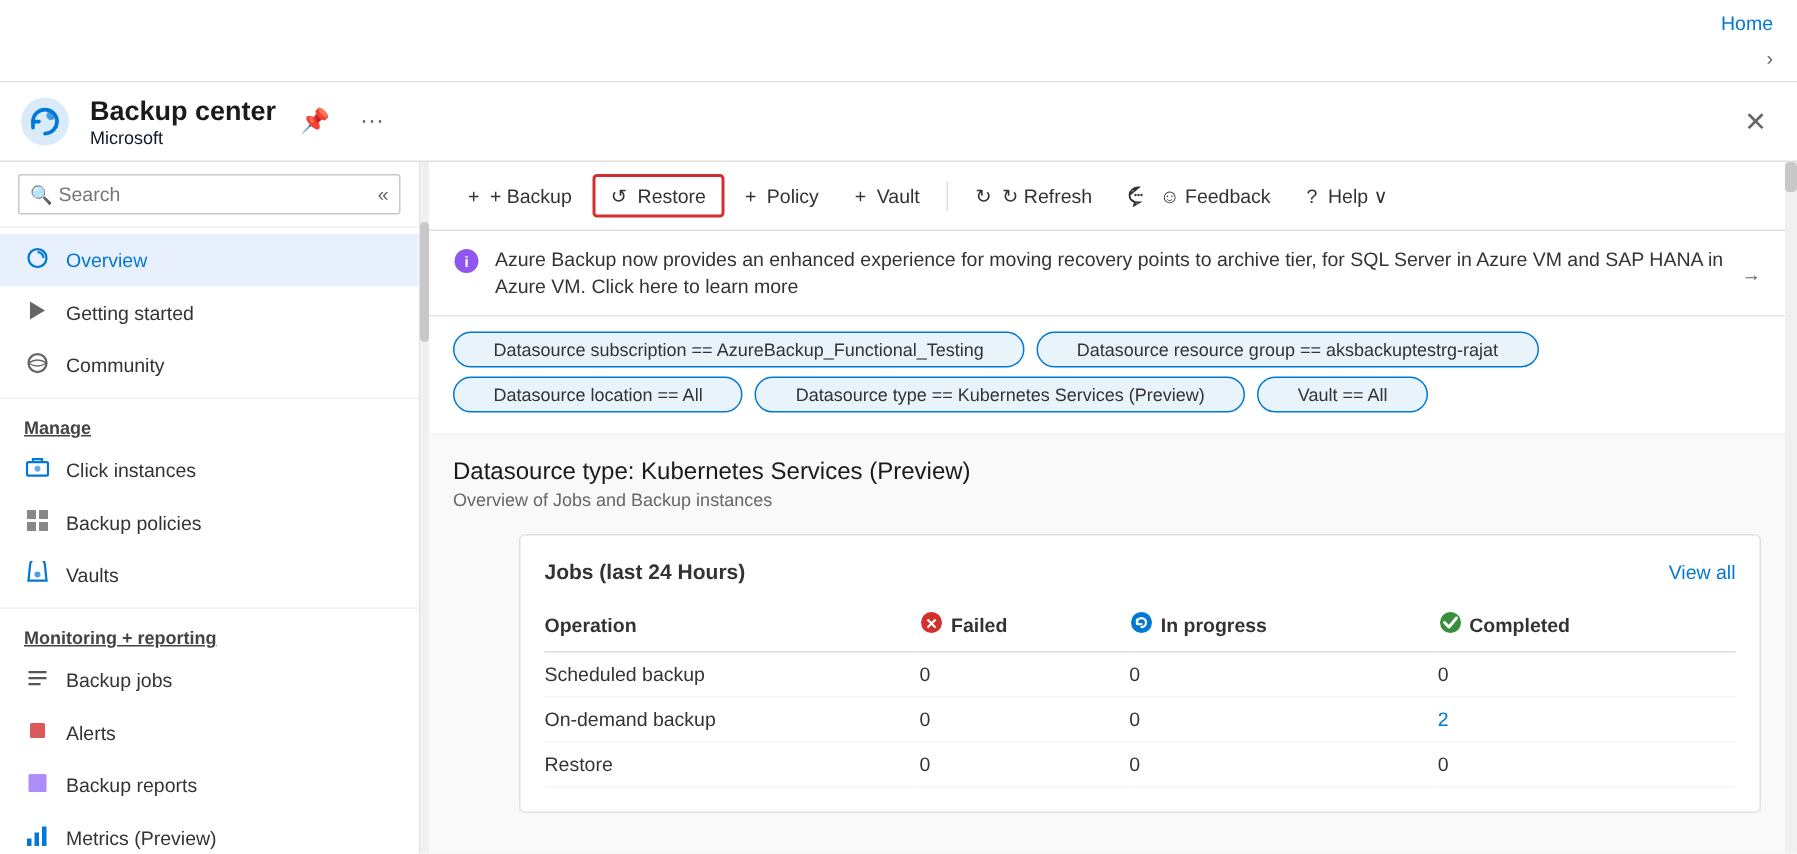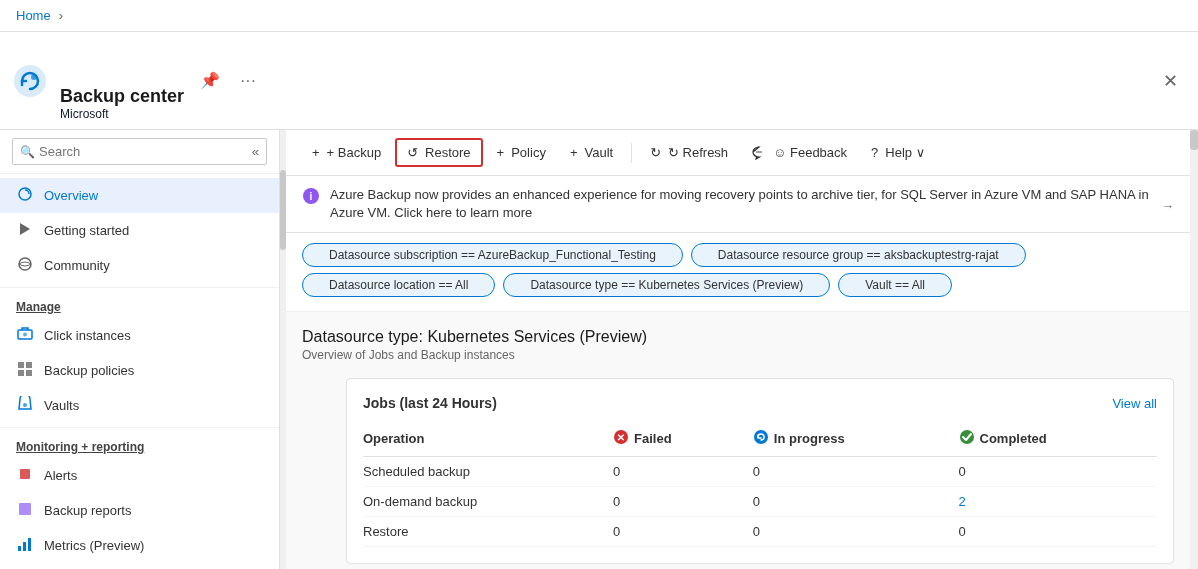--- a/index.html
+++ b/index.html
@@ -1,26 +1,26 @@
 <!DOCTYPE html>
 <html><head>
   <meta charset="utf-8">
   <style>
     * { box-sizing: border-box; margin: 0; padding: 0; }
     body { font-family: 'Segoe UI', Arial, sans-serif; font-size: 13px; background: #f5f5f5; color: #333; width: 1198px; height: 569px; overflow: hidden; display: flex; flex-direction: column; }
 
     
-    .top-bar { background: #fff; border-bottom: 1px solid #e0e0e0; padding: 8px 16px; display: flex; align-items: flex-end; gap: 8px; }
+    .top-bar { background: #fff; border-bottom: 1px solid #e0e0e0; padding: 8px 16px; display: flex; align-items: flex-end; gap: 8px; flex-direction: column; }
 
     
     .app-header { background: #fff; border-bottom: 1px solid #e0e0e0; padding: 8px 16px 8px 12px; display: flex; align-items: center; justify-content: space-between; }
     .app-header-left { display: flex; align-items: center; gap: 12px; }
     .app-icon { width: 36px; height: 36px; }
     .app-title-block { display: flex; flex-direction: column; }
-    .app-title { font-size: 18px; font-weight: 600; color: #1a1a1a; margin-top: 46px; }
+    .app-title { font-size: 18px; font-weight: 600; color: #1a1a1a; }
     .app-subtitle { font-size: 12px; color: #0f172a; }
     .icon-btn { background: none; border: none; cursor: pointer; color: #666; font-size: 16px; padding: 4px; }
 
     
     .main-layout { display: flex; flex: 1; overflow: hidden; }
 
     
     .sidebar { width: 280px; background: #fff; border-right: 1px solid #e0e0e0; display: flex; flex-direction: column; overflow-y: auto; }
     .sidebar-search { padding: 8px 12px; border-bottom: 1px solid #f0f0f0; }
     .sidebar-search input { width: 100%; padding: 5px 8px; border: 1px solid #c8c8c8; border-radius: 2px; font-size: 13px; }
@@ -168,20 +168,30 @@
             <svg width="16" height="16" viewBox="0 0 16 16">
                 <path d="M3 3 A5 5 0 0 1 13 3 L14 13 H2 Z" fill="none" stroke="#0078d4" stroke-width="1.5"></path>
                 <circle cx="8" cy="9" r="2" fill="#0078d4" opacity="0.7"></circle>
               </svg>
           </span>
           <span>Vaults</span>
         </div>
 
         <div class="section-header">Monitoring + reporting</div>
 
+        <div class="nav-item">
+          <span class="nav-icon">
+            <svg width="16" height="16" viewBox="0 0 16 16">
+                <line x1="2" y1="4" x2="14" y2="4" stroke="#555" stroke-width="1.5"></line>
+                <line x1="2" y1="8" x2="14" y2="8" stroke="#555" stroke-width="1.5"></line>
+                <line x1="2" y1="12" x2="10" y2="12" stroke="#555" stroke-width="1.5"></line>
+              </svg>
+          </span>
+          <span>Backup jobs</span>
+        </div>
         <div class="nav-item">
           <span class="nav-icon">
             <svg width="16" height="16" viewBox="0 0 16 16">
                 <rect x="3" y="3" width="10" height="10" fill="#d32f2f" opacity="0.8" rx="1"></rect>
               </svg>
           </span>
           <span>Alerts</span>
         </div>
         <div class="nav-item">
           <span class="nav-icon">

